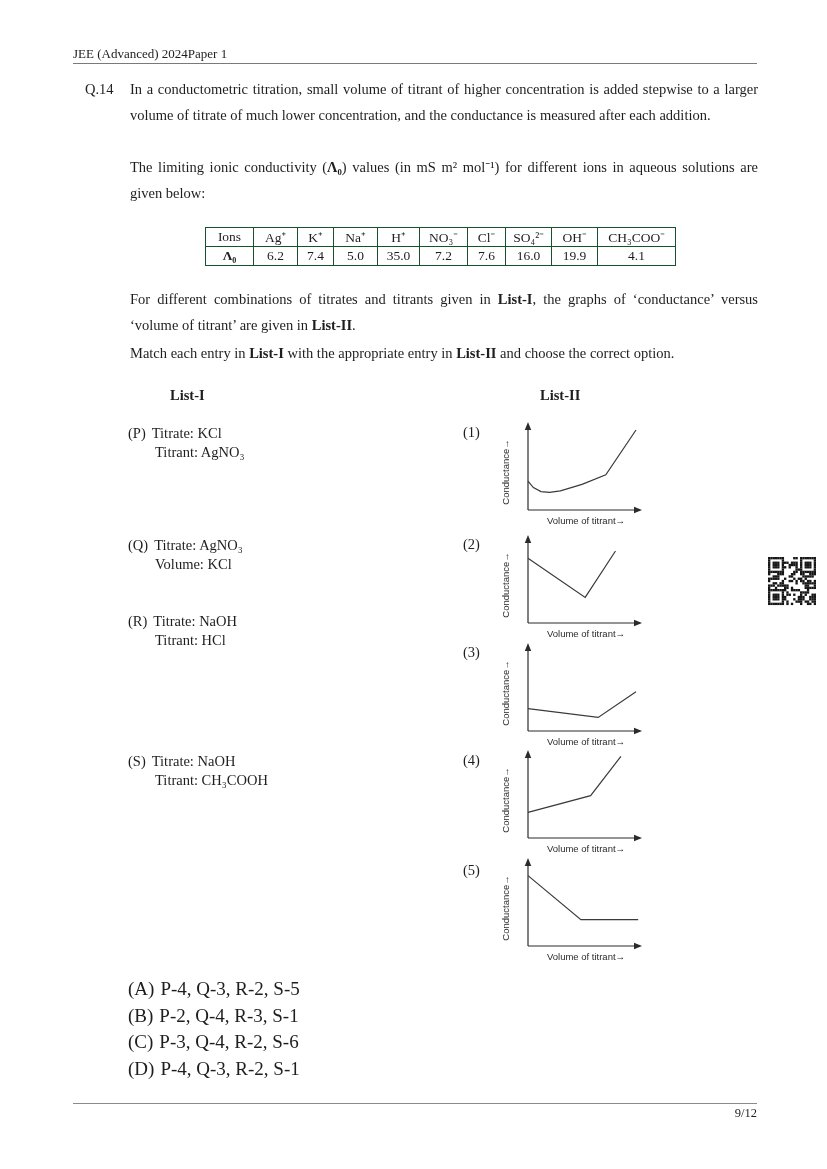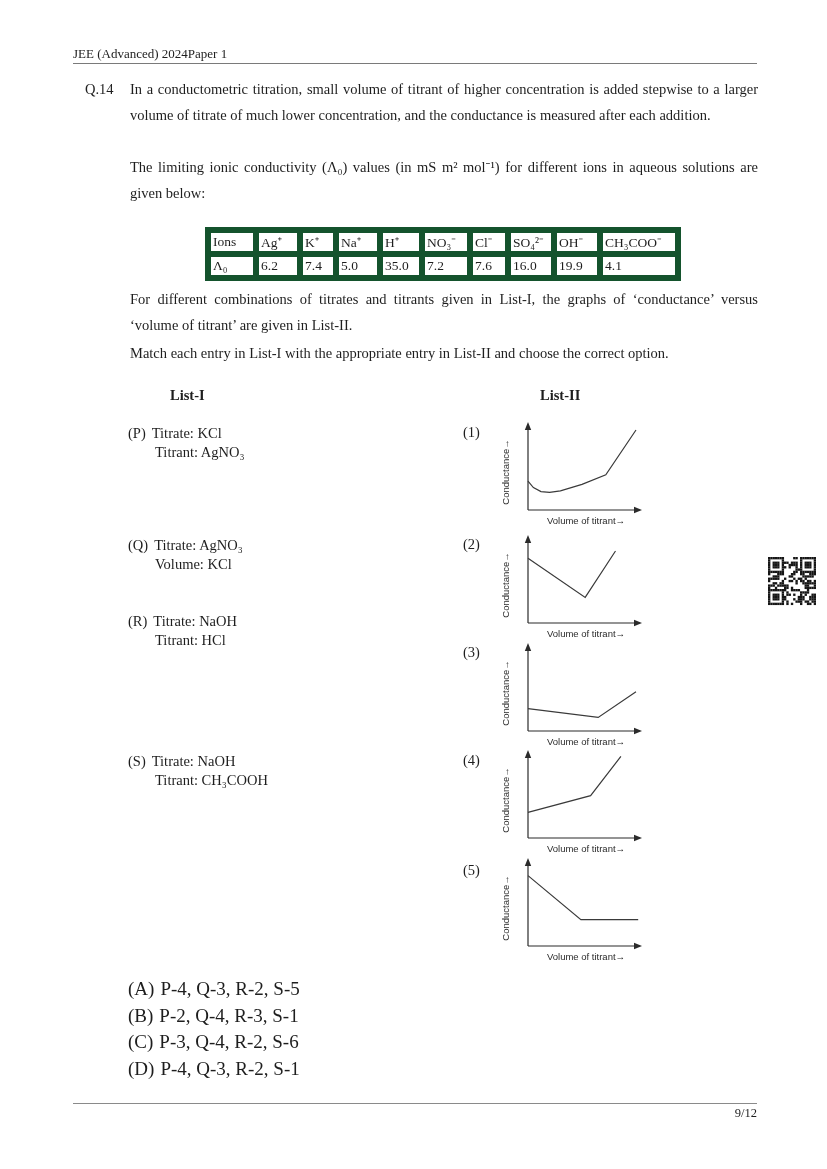--- a/index.html
+++ b/index.html
@@ -8,26 +8,26 @@
 
   
   .header{position:absolute;left:73px;top:46px;width:684px;display:flex;
           font-size:13px;}
   .header-rule{position:absolute;left:73px;top:63px;width:684px;border-top:1.6px solid #7a7a7a;}
 
   
   .qnum{position:absolute;left:85px;top:76px;font-size:14.5px;line-height:26px;}
   .para{position:absolute;left:130px;width:628px;margin:0;font-size:14.5px;
         line-height:26px;text-align:justify;}
-  .b{font-weight:normal;margin-top:20px;}
+  .b{font-weight:bold;margin-top:20px;}
 
   
   .ctable{position:absolute;left:205px;top:227px;border-collapse:collapse;
           table-layout:fixed;width:470px;font-size:13.5px;border:1.5px solid #2b2b2b;}
-  .ctable td{border:6px solid #14532d;height:18px;padding:0 2px;
+  .ctable td{border:1px solid #14532d;text-align:center;height:18px;padding:0 2px;
              white-space:nowrap;overflow:hidden;}
 
   
   .list-title{position:absolute;top:387px;font-weight:bold;font-size:14.5px;}
   .entry{position:absolute;left:128px;font-size:14.5px;line-height:19px;}
   .entry .line2{padding-left:27px;}
   .elabel{margin-right:6px;}
   .gnum{position:absolute;left:463px;font-size:14.5px;}
   .gsvg{position:absolute;left:500px;}
   .gsvg text{font-family:"Liberation Sans", sans-serif;font-size:9.5px;fill:#2b2b2b;}

